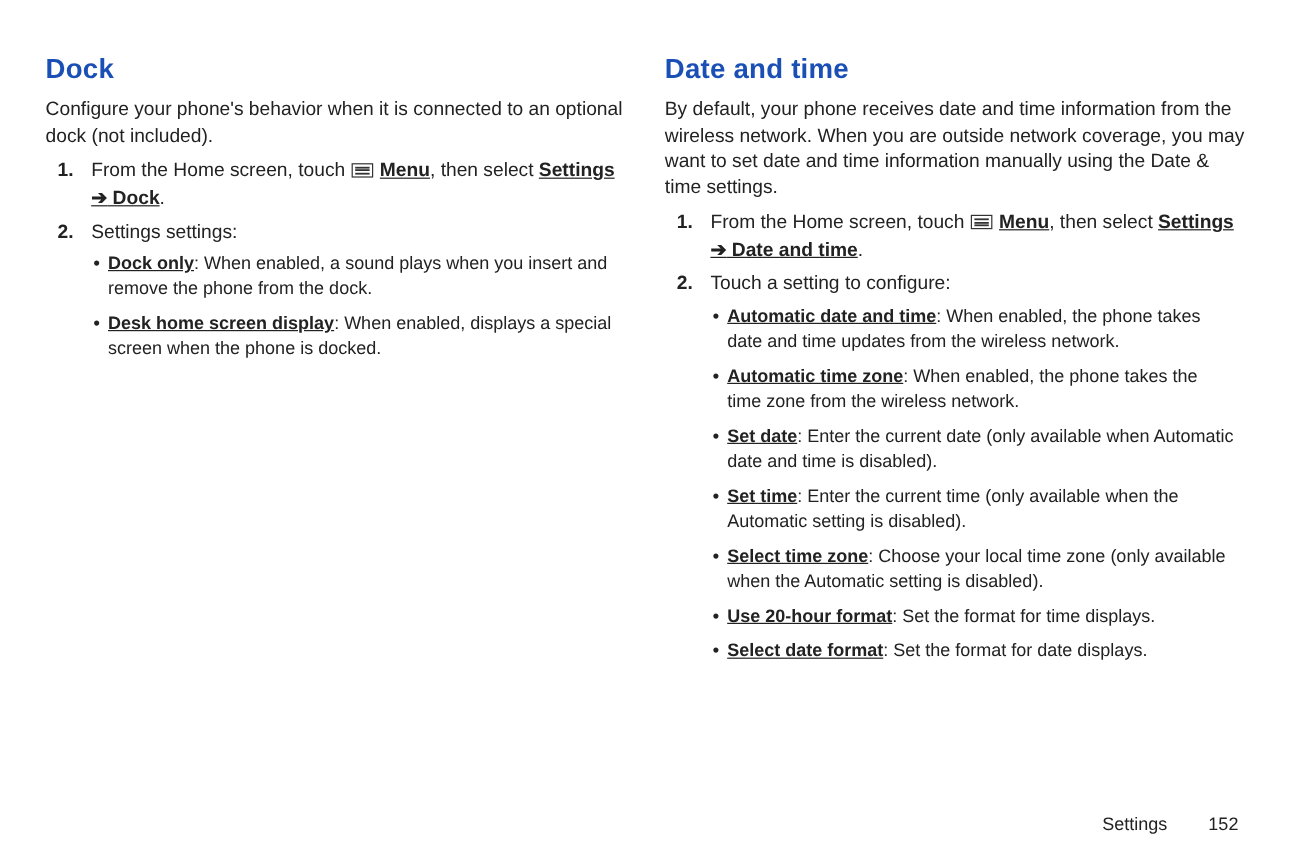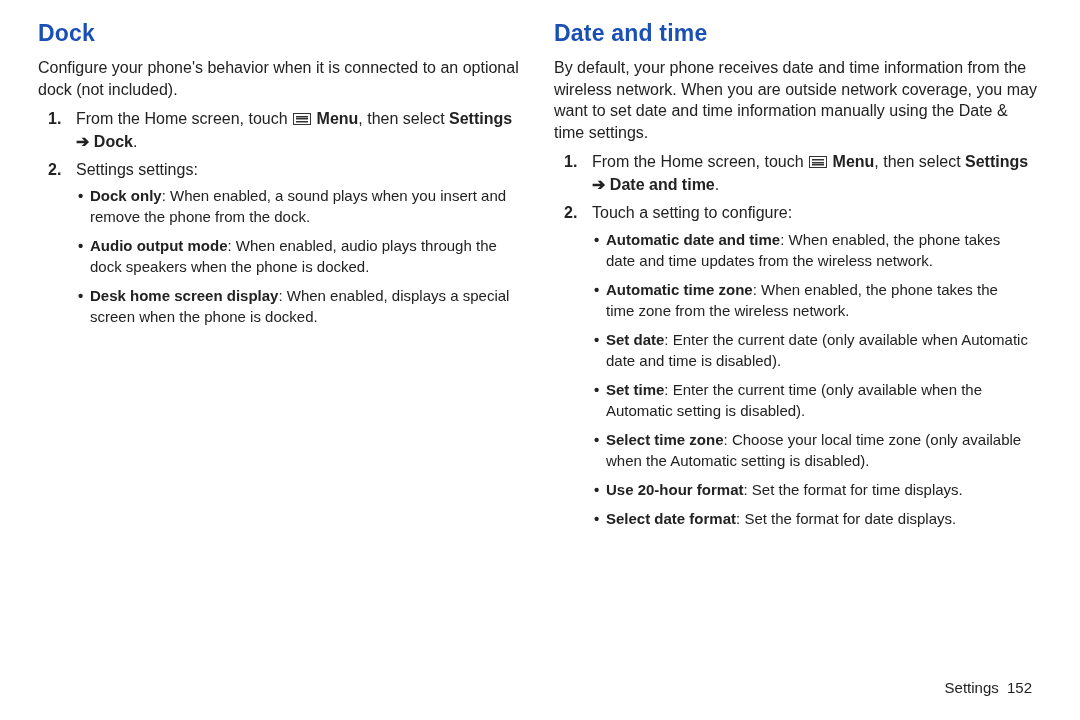--- a/index.html
+++ b/index.html
@@ -6,21 +6,21 @@
     body {
       width: 1080px;
       height: 720px;
       background: #fff;
       font-family: Arial, Helvetica, sans-serif;
       color: #222;
       position: relative;
     }
     .page {
       display: flex;
-      padding: 20px 30px 20px 38px;
+      padding: 44px 30px 20px 38px;
       gap: 20px;
       height: 100%;
       justify-content: space-between;
     }
     .col {
       flex: 1;
       min-width: 0;
     }
     h2.section-title {
       color: #1a4fb5;
@@ -78,49 +78,48 @@
       margin-bottom: 8px;
       padding-right: 12px;
       font-stretch: condensed;
     }
     ul.bullets > li::before {
       content: "•";
       position: absolute;
       left: -12px;
       font-weight: 700;
     }
-    .b { font-weight: 700; }
+    .b { font-weight: 700; text-decoration: underline; }
     .arrow { font-weight: 700; }
     .footer {
       position: absolute;
       bottom: 24px;
       right: 48px;
       font-size: 15px;
     }
-    .footer .pg { margin-left: 4px; }
+    .footer .pg { margin-left: 30px; }
     .condensed { font-family: "Arial Narrow", Arial, sans-serif; }
   </style>
 </head>
 <body>
 
 <div class="page">
 
   <div class="col">
     <h2 class="section-title">Dock</h2>
     <p class="intro">Configure your phone's behavior when it is connected to an optional dock (not included).</p>
     <ol class="steps">
       <li>
         <span>From the Home screen, touch </span><span class="menu-icon"></span>
         <span class="b">Menu</span><span>, then select </span><span class="b">Settings </span><span class="b arrow">➔</span><span class="b"> Dock</span><span>.</span>
       </li>
       <li>
         <span>Settings settings:</span>
         <ul class="bullets condensed">
           <li><span class="b">Dock only</span><span>: When enabled, a sound plays when you insert and remove the phone from the dock.</span></li>
-          <li><span class="b">Audio output mode</span><span>: When enabled, audio plays through the dock speakers when the phone is docked.</span></li>
           <li><span class="b">Desk home screen display</span><span>: When enabled, displays a special screen when the phone is docked.</span></li>
         </ul>
       </li>
     </ol>
   </div>
 
   <div class="col">
     <h2 class="section-title">Date and time</h2>
     <p class="intro">By default, your phone receives date and time information from the wireless network. When you are outside network coverage, you may want to set date and time information manually using the Date &amp; time settings.</p>
     <ol class="steps">

